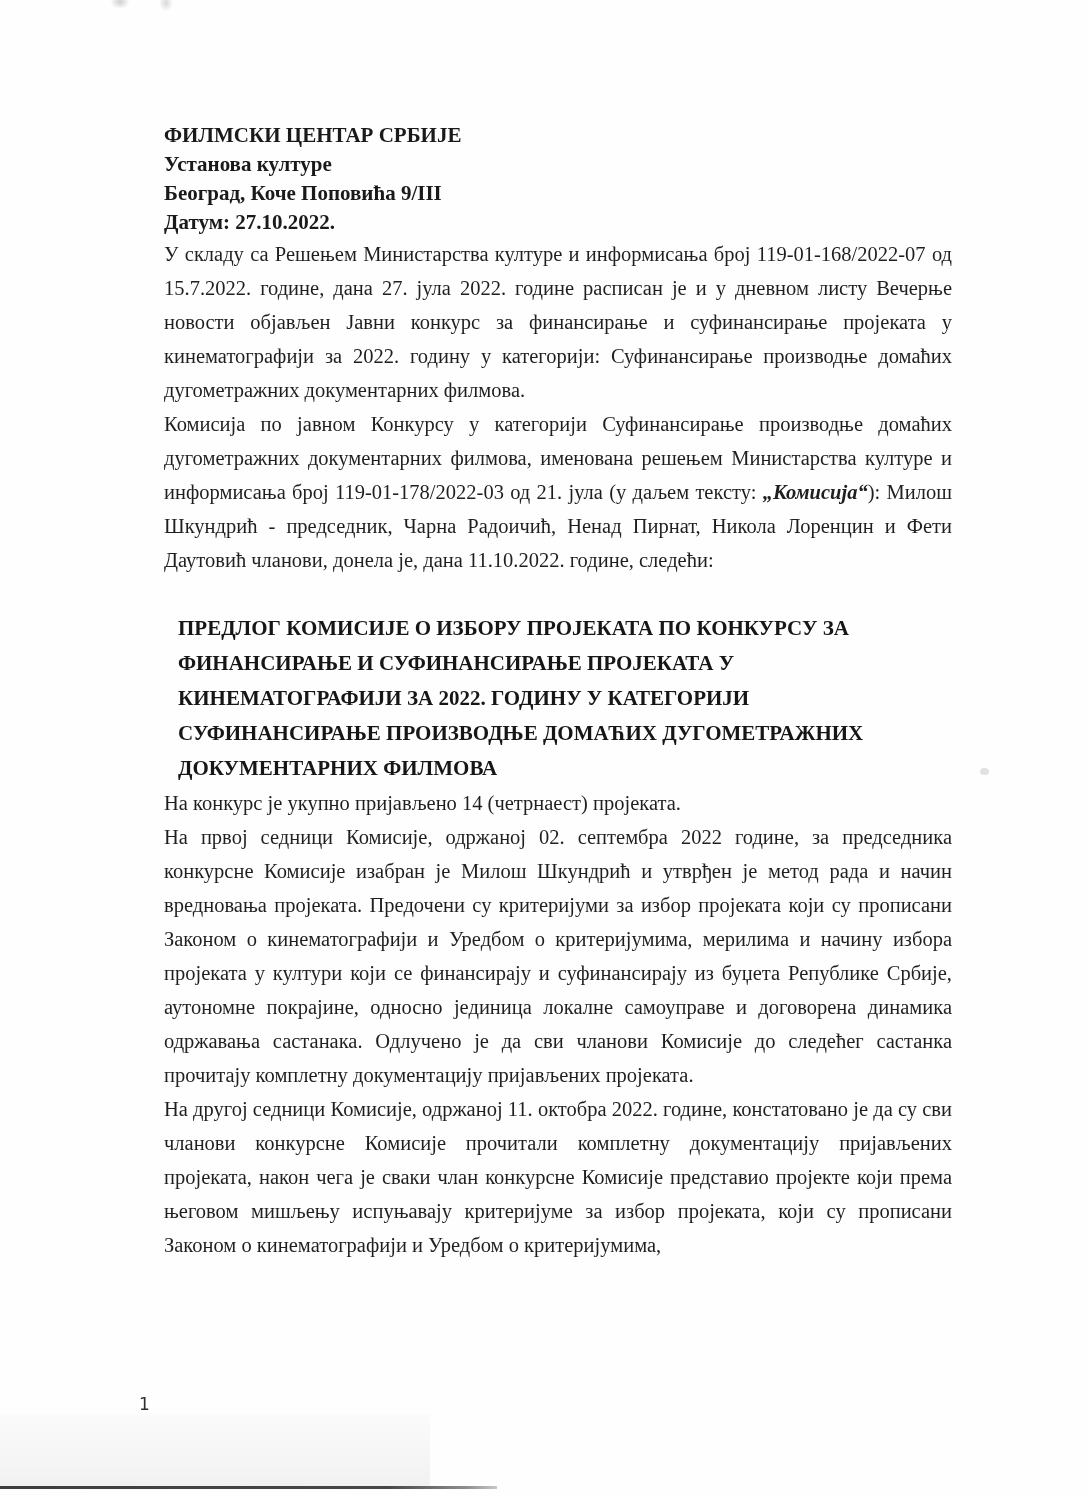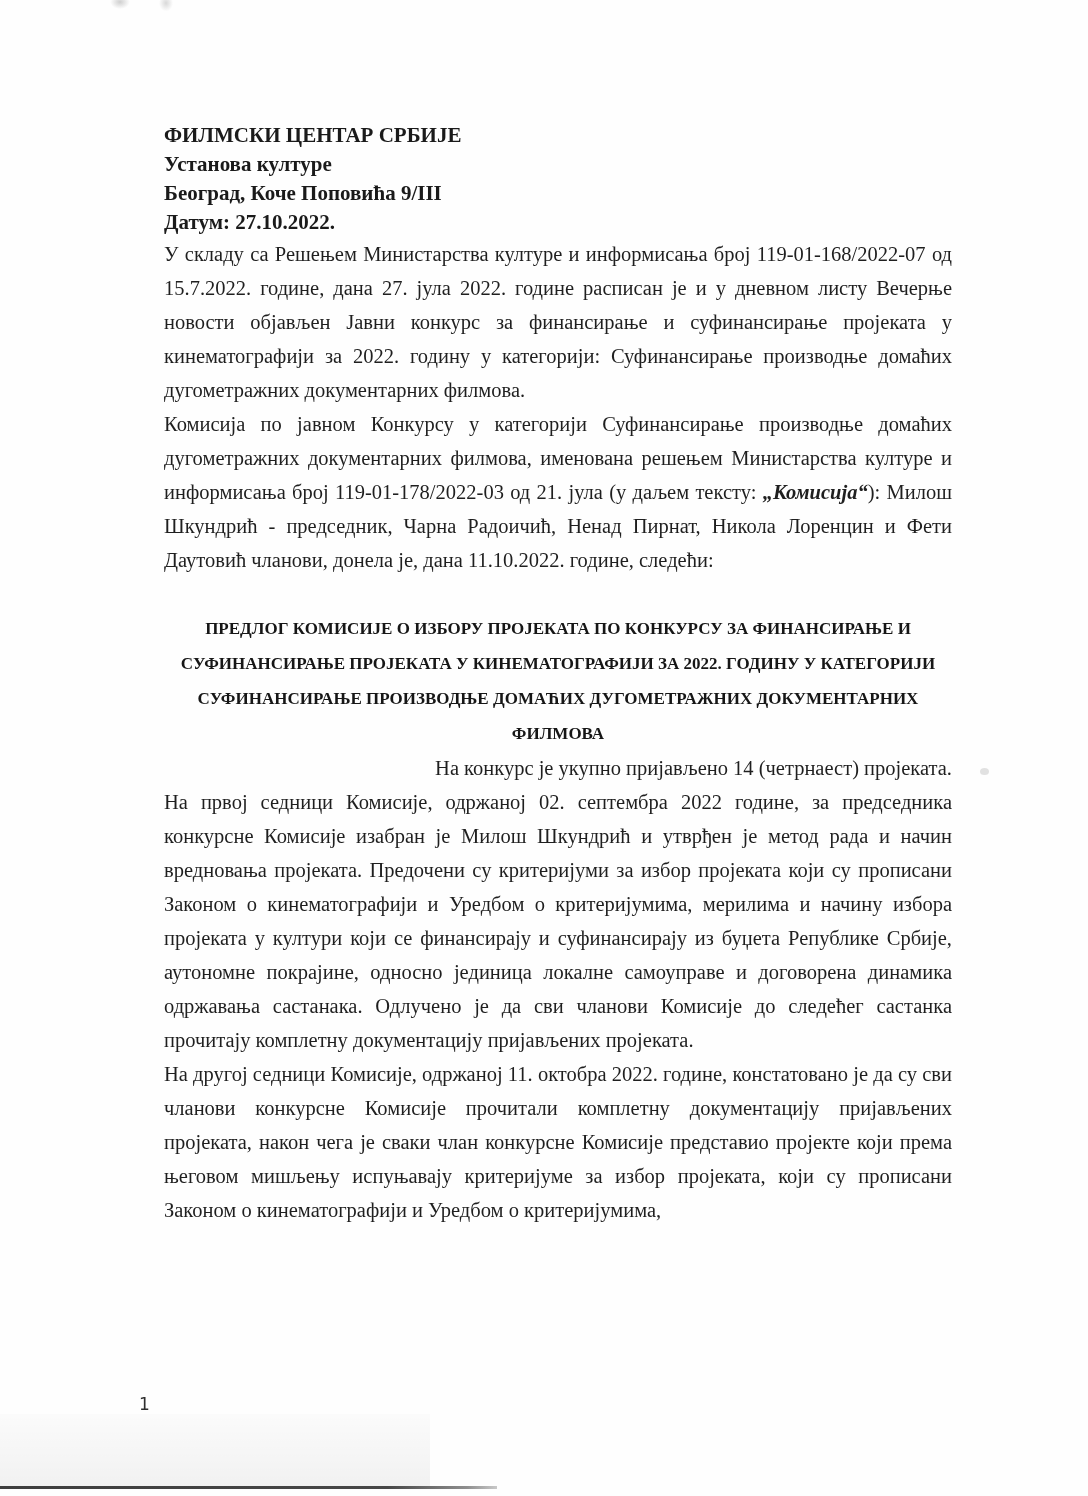--- a/index.html
+++ b/index.html
@@ -39,27 +39,27 @@
     text-align: justify;
     text-justify: inter-word;
   }
   .p-intro   { margin-top: 28px; }
   .p-deadline{ margin-top: 23px; }
   .p-commission { margin-top: 52px; }
   .p-commission strong { font-weight: bold; font-style: italic; }
   .heading {
     margin: 34px 0 0 0;
     padding: 0 14px;
-    font-size: 17px;
+    font-size: 21px;
     line-height: 35px;
     font-weight: bold;
-    text-align: center;
+    text-align: left;
     color: #161616;
   }
-  .p-total  { margin-top: 31px; text-align: right; }
+  .p-total  { margin-top: 31px; }
   .p-first  { margin-top: 29px; }
   .p-second { margin-top: 22px; }
   .page-number {
     position: absolute;
     left: 139px;
     top: 1394px;
     font-family: "DejaVu Sans", "Liberation Sans", sans-serif;
     font-size: 17px;
     color: #2e2e2e;
   }

